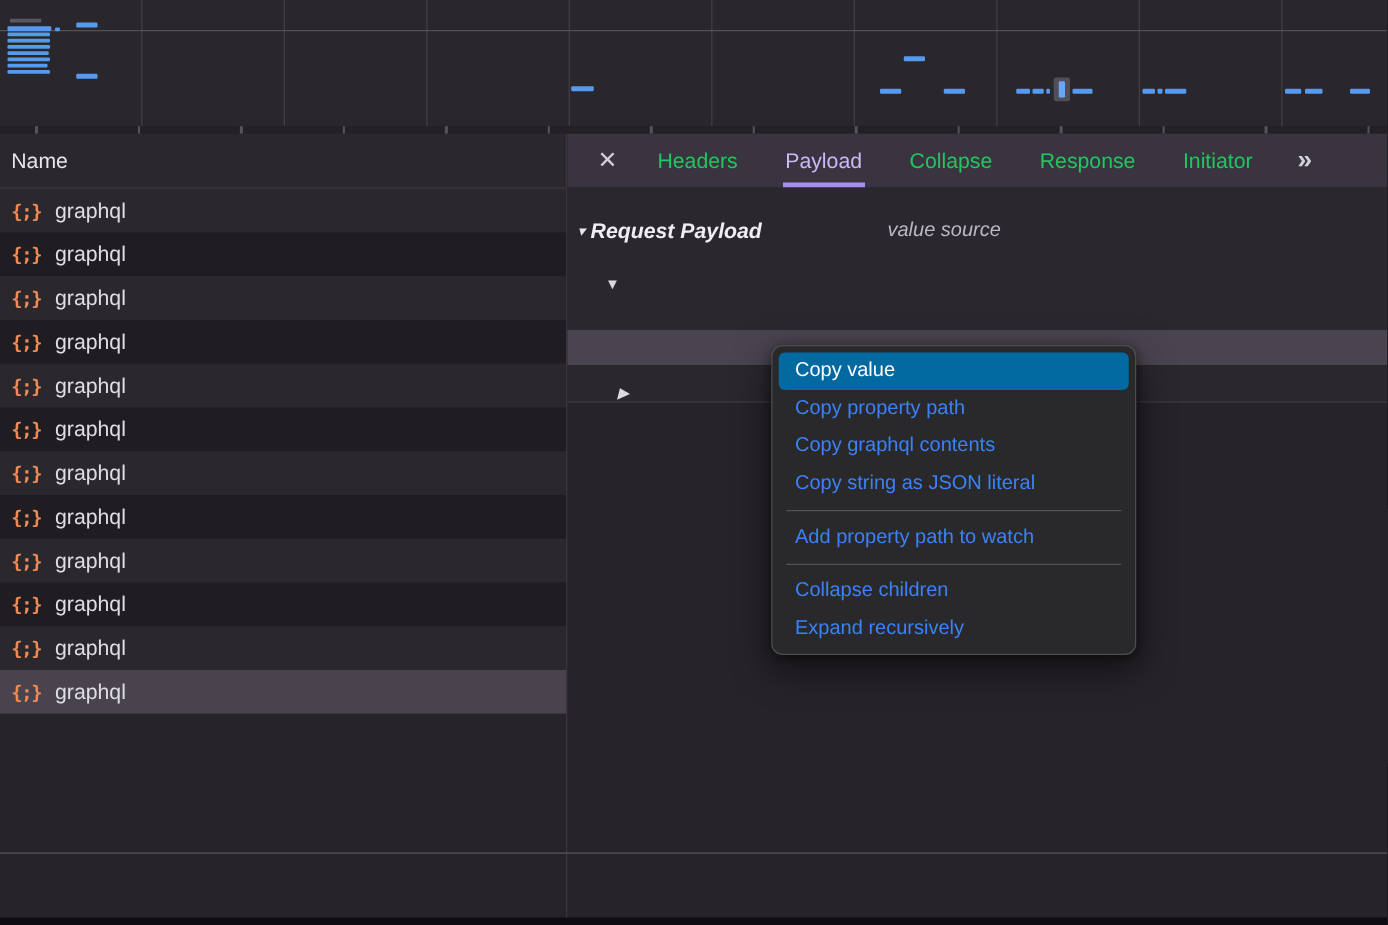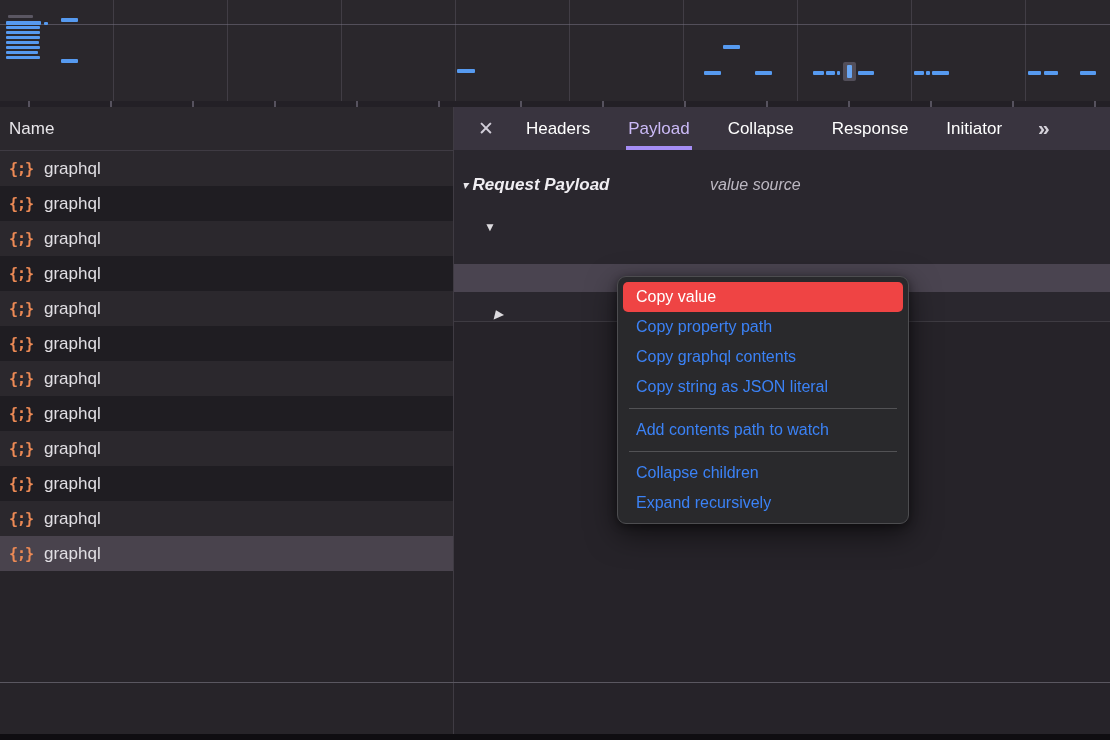--- a/index.html
+++ b/index.html
@@ -43,21 +43,21 @@
   
   #right-panel{ position:absolute; left:454px; top:107px; width:656px; height:628px; background:#262329; }
   #tab-bar{
     position:absolute; left:0; top:0; width:656px; height:43px; background:#39343f;
     display:flex; align-items:stretch; padding-left:24px;
   }
   #close-x{
     color:#d2ced9; font-size:19px; line-height:43px; margin-right:30px; cursor:default;
   }
   .tab{
-    color:#ffffff; font-size:17px; line-height:43px; margin-right:34px; padding:0 2px; cursor:default;
+    color:#22c55e; font-size:17px; line-height:43px; margin-right:34px; padding:0 2px; cursor:default;
   }
   .tab.active{ color:#cbbaf7; box-shadow:inset 0 -4px 0 #a58df5; }
   #more-tabs{ color:#d5d2da; font-size:21px; line-height:41px; letter-spacing:-2px; font-weight:bold; }
   
   #payload-section{
     position:absolute; left:0; top:43px; width:656px; height:172px;
     background:#2a272e; border-bottom:1px solid #3e3b42;font-style:italic;
   }
   #payload-header{ position:absolute; left:8px; top:21px; height:28px; line-height:28px; }
   .sec-tri{ color:#e8e6ea; font-size:12px; vertical-align:1px; }
@@ -77,21 +77,21 @@
   
   #context-menu{
     position:absolute; left:617px; top:276px; width:292px;
     background:#29292c; border:1px solid #4d4d50; border-radius:9px;
     padding:5px 0; box-shadow:0 10px 30px rgba(0,0,0,.55), 0 2px 8px rgba(0,0,0,.4);
   }
   .menu-item{
     height:30px; line-height:30px; margin:0 5px; padding-left:13px; border-radius:5px;
     color:#3b82f6; font-size:16px; cursor:default;
   }
-  .menu-item.highlighted{ background:#ef4444; color:#ffffff; }
+  .menu-item.highlighted{ background:#0369a1; color:#ffffff; }
   .menu-divider{ height:1px; background:#525255; margin:6px 11px; }
 </style>
 </head>
 <body>
 
 <div class="screen">
 
   <div id="overview">
       <div class="ov-grid" style="left: 113px;"></div>
       <div class="ov-grid" style="left: 227px;"></div>
@@ -233,18 +233,18 @@
 
   <div id="footer-line"></div>
   <div id="bottom-bar"></div>
 
   <div id="context-menu">
       <div class="menu-item highlighted">Copy value</div>
       <div class="menu-item">Copy property path</div>
       <div class="menu-item">Copy graphql contents</div>
       <div class="menu-item">Copy string as JSON literal</div>
       <div class="menu-divider"></div>
-      <div class="menu-item">Add contents path to watch</div>
+      <div class="menu-item">Add property path to watch</div>
       <div class="menu-divider"></div>
       <div class="menu-item">Collapse children</div>
       <div class="menu-item">Expand recursively</div>
     </div>
 </div>
 
 </body></html>

